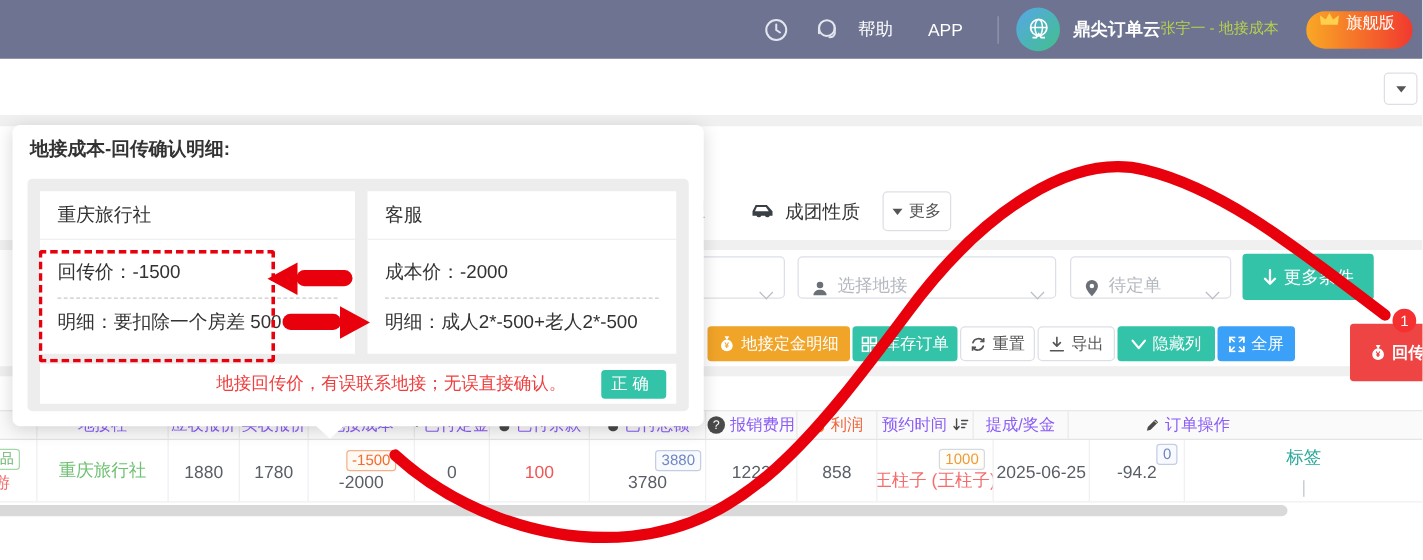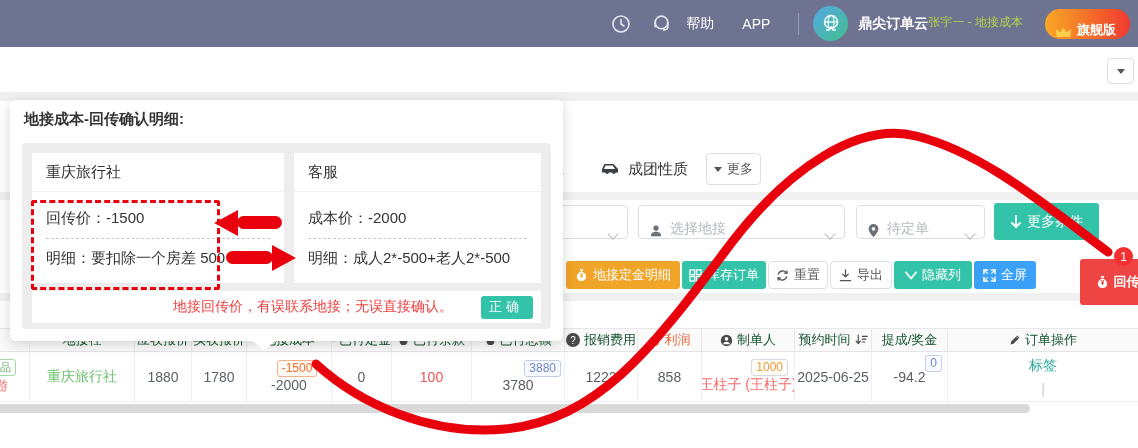--- a/index.html
+++ b/index.html
@@ -9,32 +9,32 @@
   
   .navbar{left:0;top:0;width:1138px;height:47px;background:#6d7390;display:flex;align-items:center;justify-content:flex-end;gap:0}
   .nav-ico{width:22px;height:22px;display:flex;align-items:center;justify-content:center}
   .nav-txt{color:#fff;font-size:14px;margin:0 14px;cursor:pointer}
   .nav-sep{width:1px;height:22px;background:rgba(255,255,255,.28);margin:0 14px}
   .avatar{width:35px;height:35px;border-radius:50%;background:linear-gradient(135deg,#57a7e8,#41c08b);display:flex;align-items:center;justify-content:center;margin-right:10px}
   .brandbox{display:flex;justify-content:center;margin-right:22px}
   .brand{color:#fff;font-size:14px;font-weight:bold;line-height:17px}
   .subuser{color:#b7d24b;font-size:12px;line-height:15px}
   .planpill{height:30px;padding:0 14px 0 10px;border-radius:16px;background:linear-gradient(90deg,#f9a825,#f1392f);
-            display:flex;align-items:flex-end;gap:5px;color:#fff;font-size:13px;font-weight:bold;margin-right:8px;cursor:pointer}
+            display:flex;align-items:flex-start;gap:5px;color:#fff;font-size:13px;font-weight:normal;margin-right:8px;cursor:pointer}
   
   .strip{background:#f0f0f0}
   .tri-down{width:0;height:0;border-left:4px solid transparent;border-right:4px solid transparent;border-top:5px solid #555}
   .chev{width:7px;height:7px;border-right:1.6px solid #b9bdc4;border-bottom:1.6px solid #b9bdc4;transform:rotate(45deg);margin-top:-3px}
   .btn-outline{background:#fff;border:1px solid #dcdfe6;border-radius:4px;display:flex;align-items:center;justify-content:center;gap:5px;font-size:13px;color:#555;cursor:pointer;box-sizing:border-box}
   .btn-solid{border:none;border-radius:3px;display:flex;align-items:center;justify-content:center;gap:5px;font-size:13px;color:#fff;cursor:pointer;box-sizing:border-box}
   .dd{background:#fff;border:1px solid #dcdfe6;border-radius:4px;display:flex;align-items:flex-end;box-sizing:border-box;padding:0 10px;gap:7px;cursor:pointer}
   .ph{color:#b4b8bf;font-size:14px;flex:1}
   
   .thead{left:0;top:328px;width:1138px;height:24px;display:flex;background:#fafafa;border-top:1px solid #e8e8e8;border-bottom:1px solid #e4e4e4;box-sizing:border-box}
-  .th{display:flex;align-items:center;justify-content:center;gap:4px;font-size:13px;color:#14532d;border-right:1px solid #e9e9e9;box-sizing:border-box;overflow:hidden;white-space:nowrap}
+  .th{display:flex;align-items:center;justify-content:center;gap:4px;font-size:13px;color:#8b5cf6;border-right:1px solid #e9e9e9;box-sizing:border-box;overflow:hidden;white-space:nowrap}
   .trow{left:0;top:352px;width:1138px;height:50px;display:flex;background:#fff;border-bottom:1px solid #eef0f4;box-sizing:border-box}
   .td{display:flex;flex-direction:column;align-items:center;justify-content:center;font-size:14px;color:#5a5e66;border-right:1px solid #eef0f4;box-sizing:border-box;overflow:hidden;white-space:nowrap;position:relative}
   .tag{font-size:12px;line-height:15px;border-radius:3px;padding:0 4px;background:#fff}
   .tag-orange{color:#f56a2d;border:1px solid #f3b08a;background:#fff9f4}
   .tag-blue{color:#6e87c0;border:1px solid #c3cde4;background:#f8faff}
   .tag-amber{color:#ee9a3a;border:1px solid #d5d9e2;background:#fffdf8}
   .qmark{width:14px;height:14px;border-radius:50%;background:#4a4a4a;color:#fff;font-size:10px;display:flex;align-items:center;justify-content:center}
   .qmark::after{content:"?"}
   .oplink{color:#2aa79b;font-size:14px;cursor:pointer}
   .chev-teal{width:7px;height:7px;border-right:1.8px solid #2aa79b;border-bottom:1.8px solid #2aa79b;transform:rotate(45deg);display:inline-block;margin-left:3px;vertical-align:2px}
@@ -250,28 +250,20 @@
       <span>报销费用</span>
       </div>
     <div class="th" style="width:64px;color:#f0653c">
       <svg width="12" height="13" viewBox="0 0 14 15">
           <path d="M5 1h4l-1.4 2.6h-1.2z" fill="#f07b2e"></path>
           <path d="M7 3.6c3 .7 5 3 5 5.7 0 3-2.3 4.6-5 4.6s-5-1.6-5-4.6c0-2.7 2-5 5-5.7z" fill="#f07b2e"></path>
           <text x="7" y="11" font-size="7" fill="#fff" text-anchor="middle" font-weight="bold">¥</text>
         </svg>
       <span>利润</span>
       </div>
-    <div class="th" style="width:93px">
-      <svg width="13" height="13" viewBox="0 0 16 16">
-          <circle cx="8" cy="8" r="7" fill="#4a4a4a"></circle>
-          <circle cx="8" cy="6" r="2.2" fill="#fff"></circle>
-          <path d="M3.8 12.6c.6-2 2.2-3 4.2-3s3.6 1 4.2 3z" fill="#fff"></path>
-        </svg>
-      <span>制单人</span>
-      </div>
     <div class="th" style="width:77px">
       <span>预约时间</span>
       <svg width="13" height="12" viewBox="0 0 16 14">
           <path d="M4 1v10M1.5 8.5 4 11.5 6.5 8.5" fill="none" stroke="#4a4a4a" stroke-width="1.4" stroke-linecap="round" stroke-linejoin="round"></path>
           <path d="M9 2.5h6M9 6h4.5M9 9.5h3" stroke="#4a4a4a" stroke-width="1.4" stroke-linecap="round"></path>
         </svg>
       </div>
     <div class="th" style="width:76px">
         <span>提成/奖金</span>
       </div>

